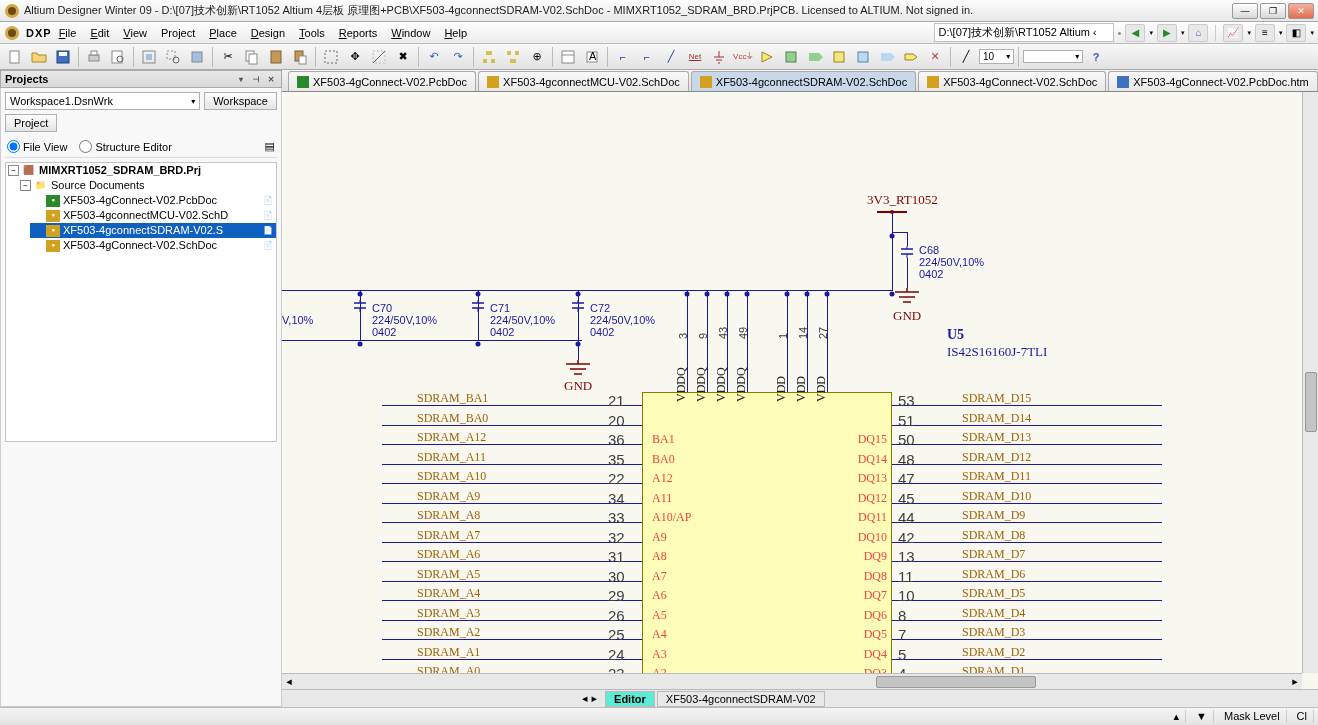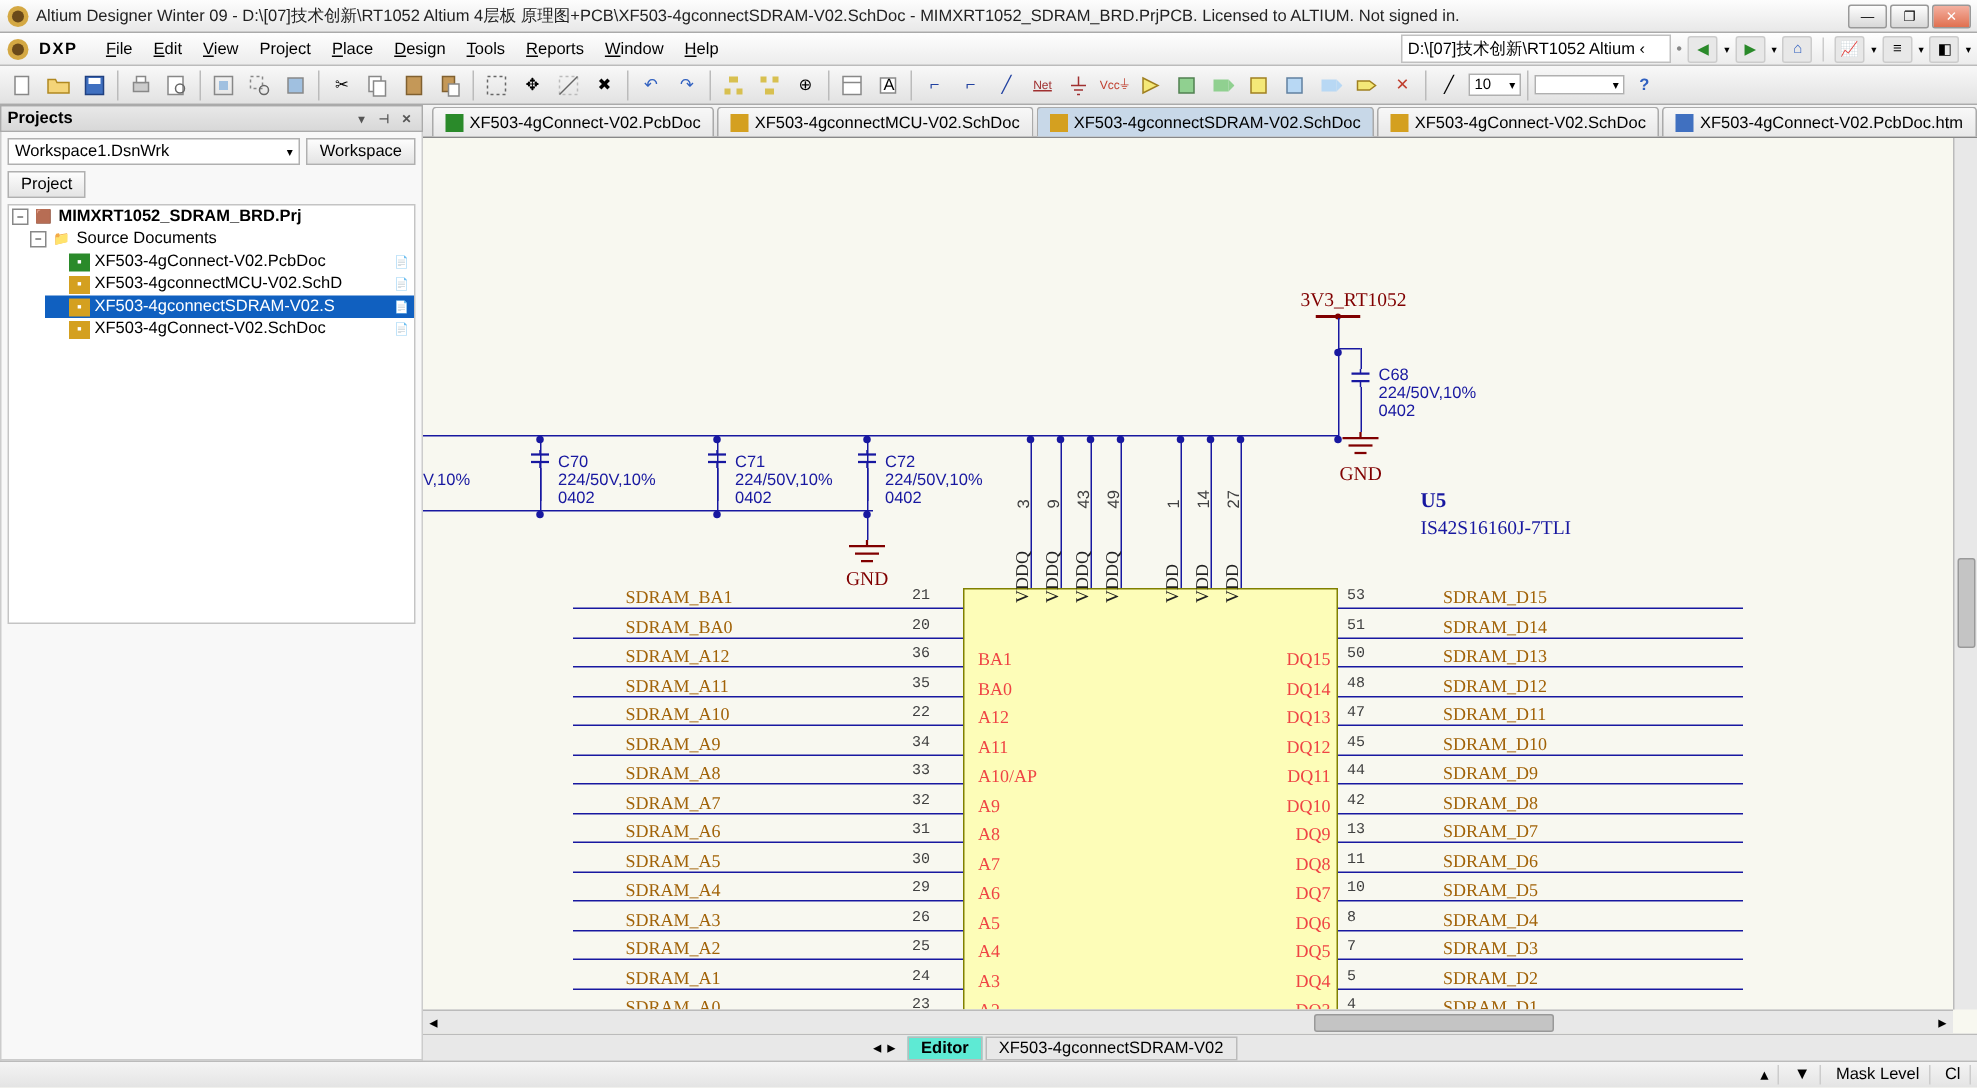--- a/index.html
+++ b/index.html
@@ -4,21 +4,21 @@
 <style>
 * { margin:0; padding:0; box-sizing:border-box; font-family:Tahoma,Arial,sans-serif; font-size:11px; }
 body { background:#f0f0f0; width:1318px; height:725px; overflow:hidden; position:relative; }
 .titlebar { height:22px; background:linear-gradient(#fdfdfd,#e8e8e8); border-bottom:1px solid #aaa; display:flex; align-items:center; padding:0 4px; }
 .titlebar .appicon { width:16px; height:16px; margin-right:4px; }
 .titlebar .title { flex:1; color:#222; }
 .titlebar .winbtns { display:flex; gap:2px; }
 .titlebar .winbtn { width:26px; height:16px; background:linear-gradient(#fefefe,#d8d8d8); border:1px solid #999; border-radius:2px; display:flex; align-items:center; justify-content:center; font-size:9px; }
 .menubar { height:22px; background:linear-gradient(#fefefe,#ececec); border-bottom:1px solid #bbb; display:flex; align-items:center; padding:0 4px; }
 .menubar .menubaricon { width:16px; height:16px; margin-right:6px; }
-.menubar .dxp { font-weight:bold; margin-right:12px; letter-spacing:1px; }
+.menubar .dxp { font-weight:bold; letter-spacing:1px; }
 .menubar .menuitem { padding:0 7px; cursor:default; }
 .menubar .menuitem u { text-decoration:underline; }
 .menubar .rightinfo { margin-left:auto; display:flex; align-items:center; gap:4px; }
 .menubar .pathbox { border:1px solid #c0c0c0; background:#fff; padding:1px 4px; width:180px; white-space:nowrap; overflow:hidden; }
 .menubar .navicon { width:20px; height:18px; background:#e8e8e8; border:1px solid #ccc; border-radius:2px; display:flex; align-items:center; justify-content:center; font-size:10px; }
 .toolbar { height:26px; background:linear-gradient(#f8f8f8,#e2e2e2); border-bottom:1px solid #aaa; display:flex; align-items:center; padding:0 4px; gap:2px; }
 .toolbar .tbtn { width:22px; height:22px; display:flex; align-items:center; justify-content:center; border:1px solid transparent; }
 .toolbar .tbtn svg { width:16px; height:16px; }
 .toolbar .sep { width:1px; height:20px; background:#bbb; margin:0 2px; }
 .toolbar .sel { border:1px solid #b0b0b0; background:#fff; padding:1px 3px; font-size:10px; display:flex; align-items:center; }
@@ -54,21 +54,21 @@
 .canvas .scroll-v .thumb { background:#c4c4c4; width:12px; border:1px solid #999; border-radius:2px; margin:2px auto; }
 .schem { position:absolute; inset:0 16px 16px 0; overflow:hidden; }
 .statusbar { position:absolute; bottom:0; left:0; right:0; height:18px; background:linear-gradient(#f4f4f4,#e4e4e4); border-top:1px solid #bbb; display:flex; align-items:center; font-size:10px; padding:0 4px; }
 .statusbar .stbtn { padding:0 6px; border-right:1px solid #ccc; }
 .statusbar .right { margin-left:auto; display:flex; gap:4px; }
 
 .wire { position:absolute; background:#1818a0; }
 .wire.h { height:1px; }
 .wire.v { width:1px; }
 .netlabel { position:absolute; color:#a16207; font-size:12px; font-family:"Times New Roman",serif; }
-.pinnum { position:absolute; color:#404040; font-size:10px;font-family:Liberation Mono, monospace; }
+.pinnum { position:absolute; color:#404040; font-size:15px; }
 .pinname { position:absolute; color:#ef4444; font-size:12px; font-family:"Times New Roman",serif;margin-top:35px; }
 .compbody { position:absolute; background:#fdfdb8; border:1px solid #808000; }
 .des { position:absolute; color:#1818a0; font-size:14px; font-weight:bold; font-family:"Times New Roman",serif; }
 .capval { position:absolute; color:#1818a0; font-size:11px; }
 .pwrnet { position:absolute; color:#800000; font-size:13px; font-family:"Times New Roman",serif; }
 .bottomtabs { height:18px; display:flex; align-items:center; background:#e8e8e8; border-top:1px solid #bbb; padding-left:300px; font-size:10px; }
 .bottomtabs .btab { padding:1px 8px; border:1px solid #bbb; margin-right:2px; }
 .bottomtabs .btab.active { background:#5eead4; font-weight:bold; }
 .vpinname { position:absolute; color:#202020; font-size:12px; font-family:"Times New Roman",serif; transform:rotate(-90deg); transform-origin:left bottom; }
 .vpinnum { position:absolute; color:#404040; font-size:11px; transform:rotate(-90deg); transform-origin:left bottom; }
@@ -312,20 +312,31 @@
     <div class="panelbody">
       <div class="wsrow">
         <div class="combo">
             <span>Workspace1.DsnWrk</span>
             <span class="dd">▾</span>
           </div>
         <div class="btn">Workspace</div>
       </div>
       <div class="wsrow">
         <div class="btn">Project</div>
+      </div>
+      <div class="radios">
+        <label>
+            <input type="radio" checked="" style=""> 
+            <span>File View</span>
+          </label>
+        <label>
+            <input type="radio" style=""> 
+            <span>Structure Editor</span>
+          </label>
+        <span style="margin-left:auto;">▤</span>
       </div>
       <div class="tree">
         <div class="noderow">
           <span class="expander">−</span>
           <span class="ficon">🟫</span>
           <b>MIMXRT1052_SDRAM_BRD.Prj</b>
         </div>
         <div class="noderow ind1">
           <span class="expander">−</span>
           <span class="ficon">📁</span>

